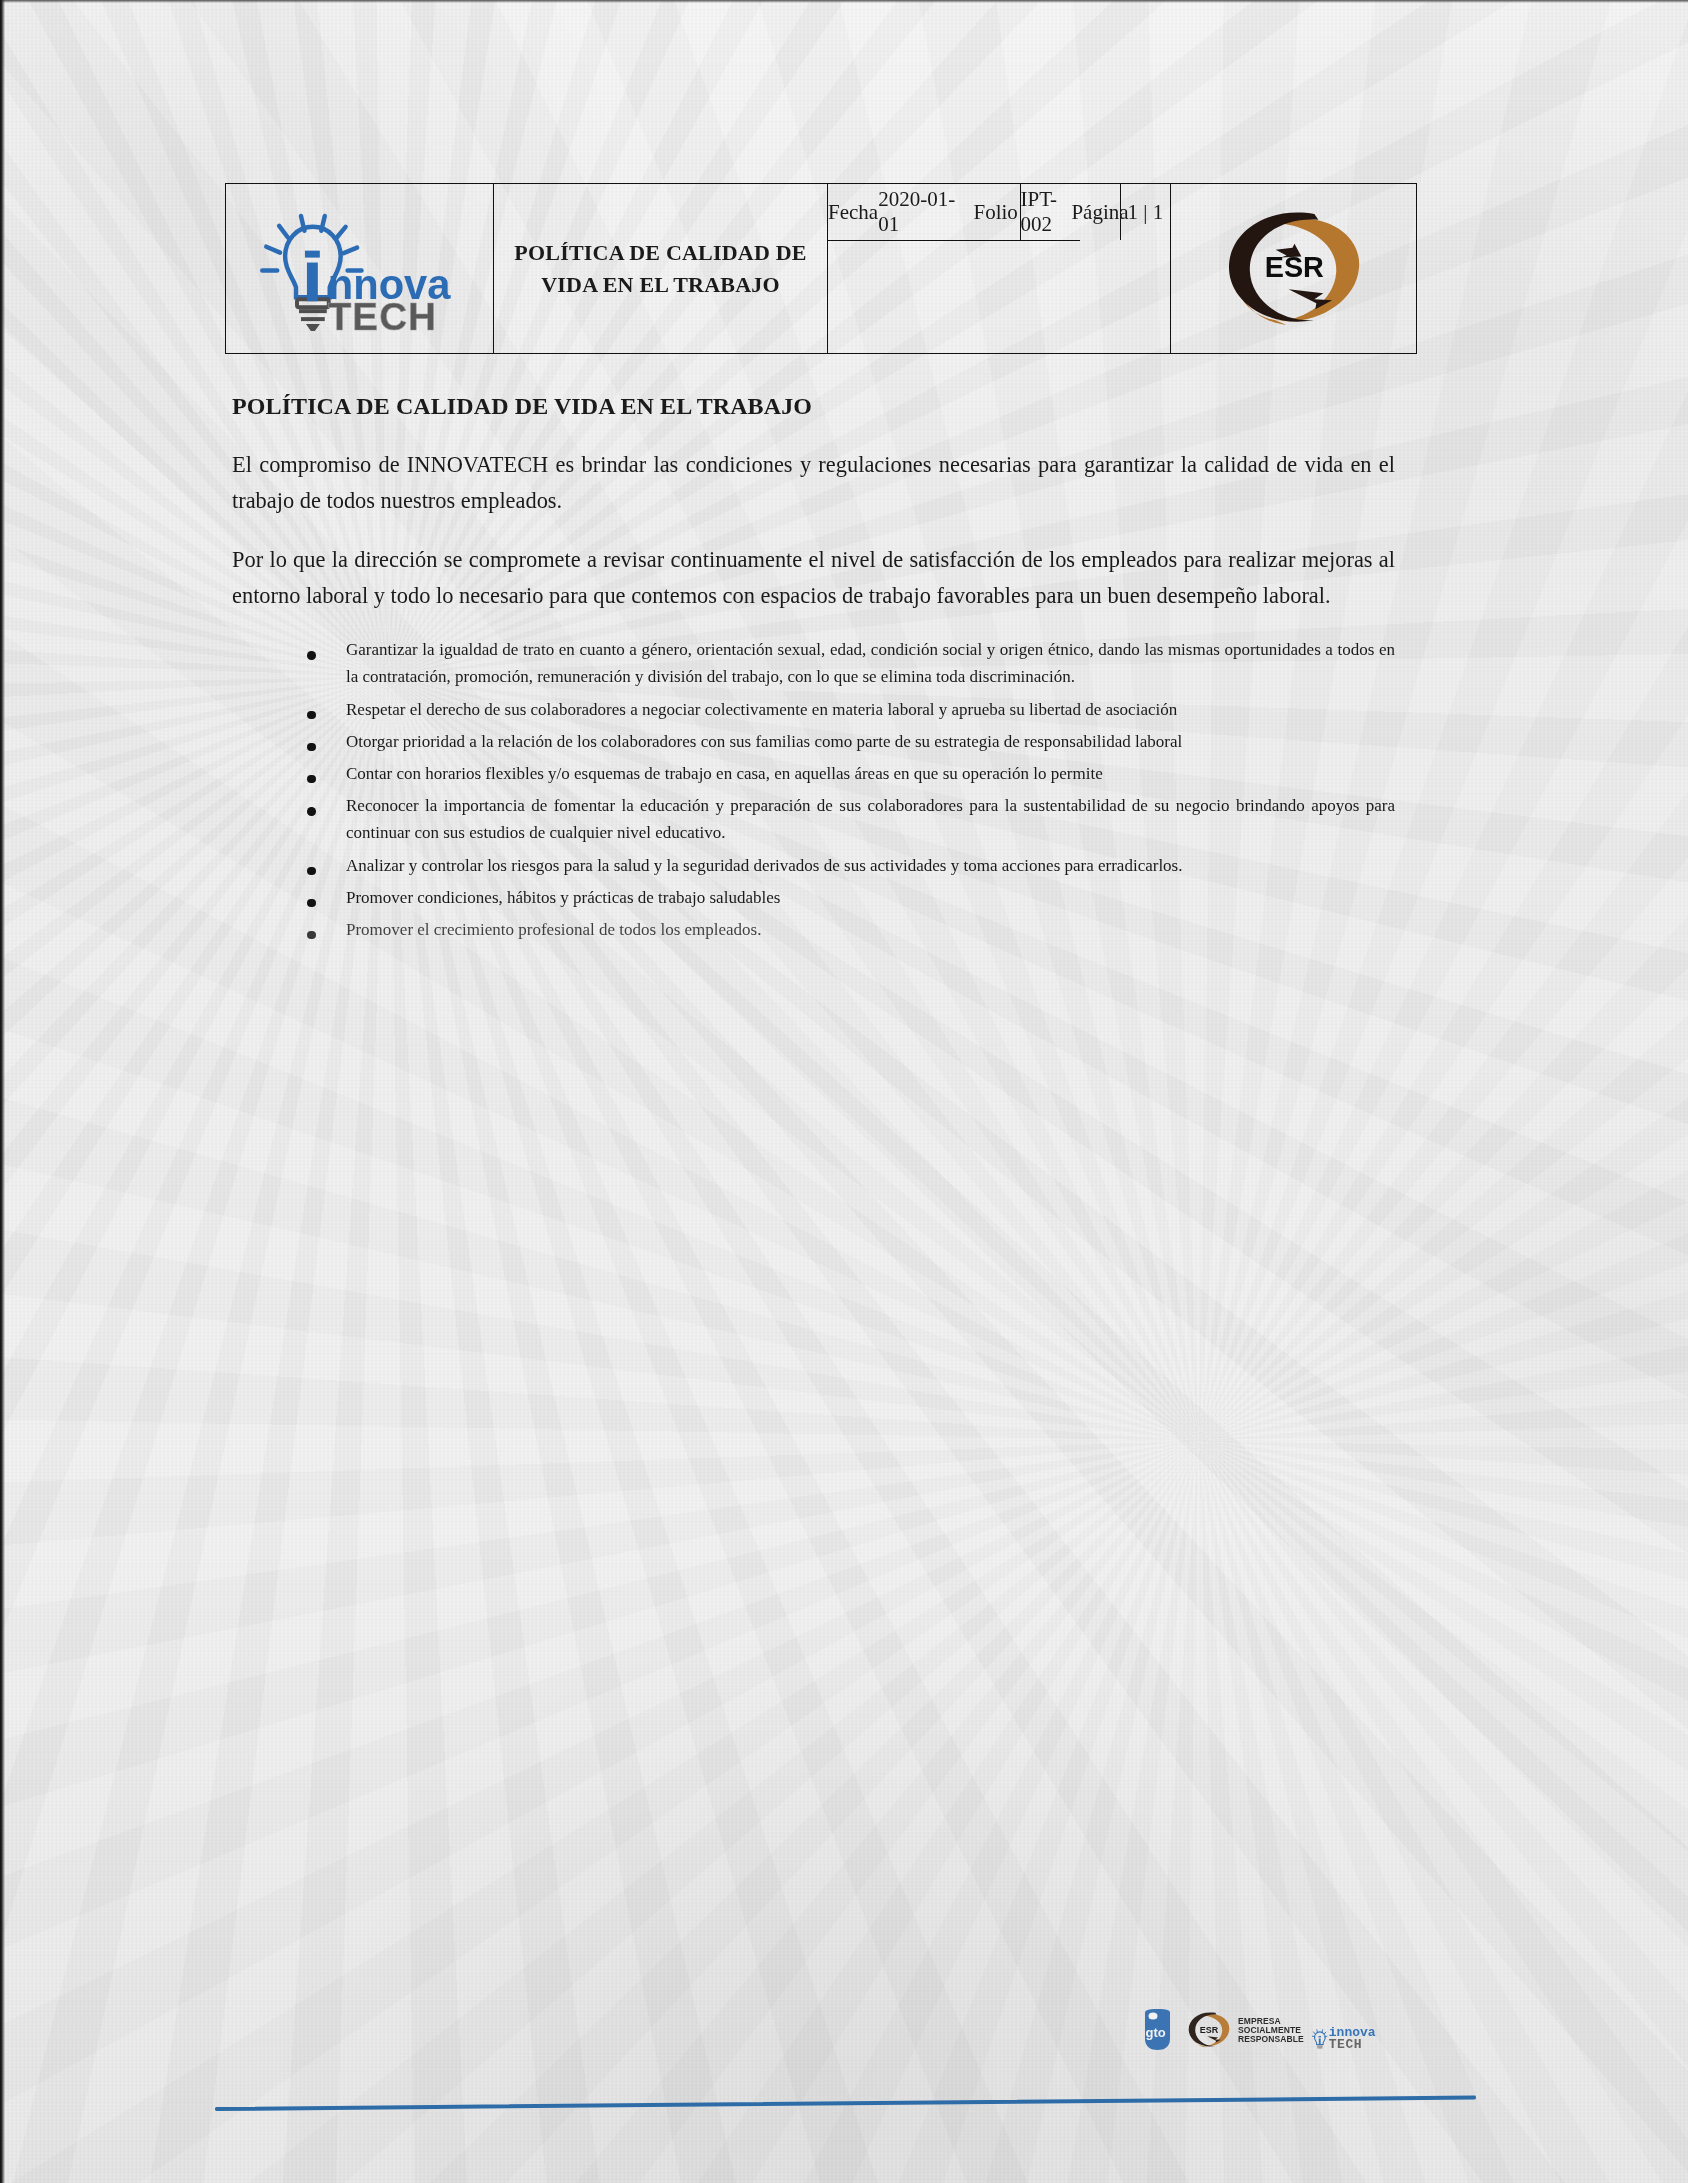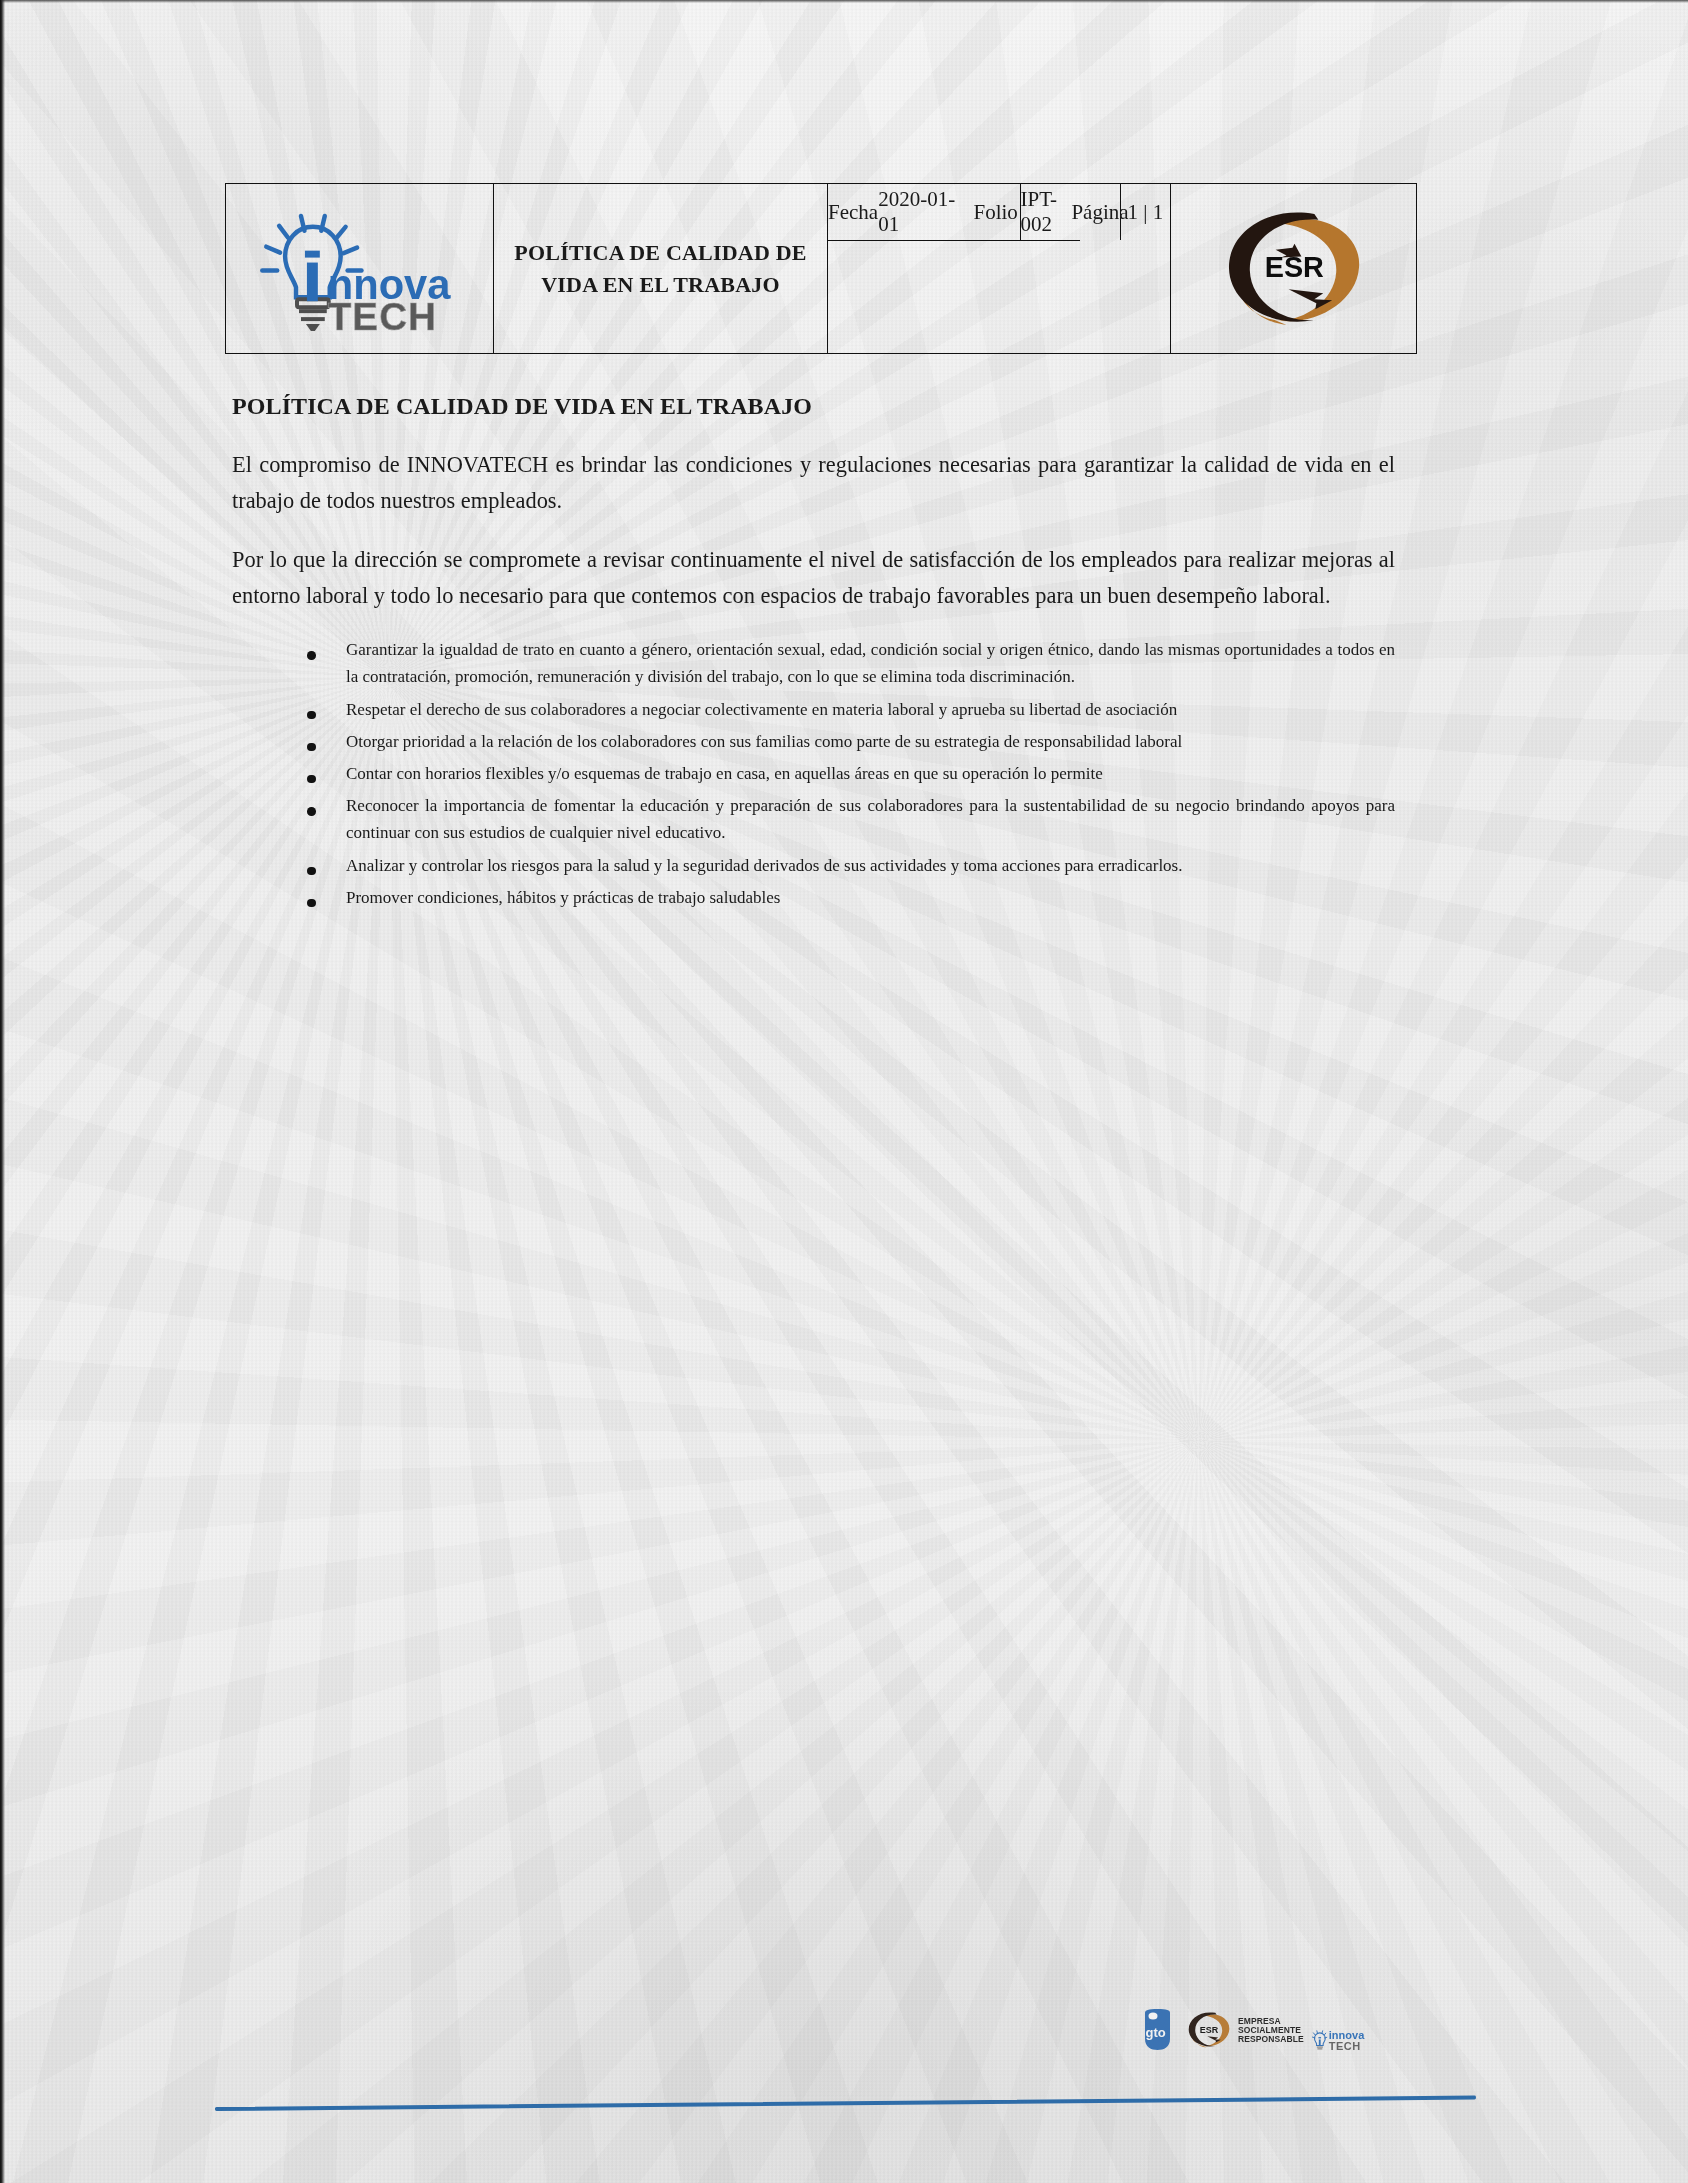--- a/index.html
+++ b/index.html
@@ -203,23 +203,23 @@
   .f-esr-wrap { display: flex; align-items: center; gap: 5px; }
   .f-esr-text {
     font-family: "Liberation Sans", "DejaVu Sans", sans-serif;
     font-weight: bold;
     font-size: 8.5px;
     line-height: 1.06;
     color: #1d1d1d;
     letter-spacing: 0.1px;
   }
   .f-innova-text {
-    font-family: Liberation Sans, sans-serif;
+    font-family: Liberation Mono, monospace;
     font-weight: bold;
-    font-size: 11px;
+    font-size: 13px;
     line-height: .92;
   }
   .f-innova-blue { color: #2B6CB5; }
   .f-innova-gray { color: #5d5d5d; letter-spacing: 0.5px; }
 
   .footer-rule {
     position: absolute;
     left: 215px;
     top: 2107px;
     width: 1261px;
@@ -323,20 +323,21 @@
     <p class="para">Por lo que la dirección se compromete a revisar continuamente el nivel de satisfacción de los empleados para realizar mejoras al entorno laboral y todo lo necesario para que contemos con espacios de trabajo favorables para un buen desempeño laboral.</p>
 
     <ul class="bullets">
       <li>Garantizar la igualdad de trato en cuanto a género, orientación sexual, edad, condición social y origen étnico, dando las mismas oportunidades a todos en la contratación, promoción, remuneración y división del trabajo, con lo que se elimina toda discriminación.</li>
       <li>Respetar el derecho de sus colaboradores a negociar colectivamente en materia laboral y aprueba su libertad de asociación</li>
       <li>Otorgar prioridad a la relación de los colaboradores con sus familias como parte de su estrategia de responsabilidad laboral</li>
       <li>Contar con horarios flexibles y/o esquemas de trabajo en casa, en aquellas áreas en que su operación lo permite</li>
       <li>Reconocer la importancia de fomentar la educación y preparación de sus colaboradores para la sustentabilidad de su negocio brindando apoyos para continuar con sus estudios de cualquier nivel educativo.</li>
       <li>Analizar y controlar los riesgos para la salud y la seguridad derivados de sus actividades y toma acciones para erradicarlos.</li>
       <li>Promover condiciones, hábitos y prácticas de trabajo saludables</li>
+      <li class="faded">Promover el crecimiento profesional de todos los empleados.</li>
     </ul>
   </div>
 
   <div class="footer-logos">
 
     <svg width="39" height="43" viewBox="0 0 78 86">
       <path d="M14 10 C 14 4 20 2 39 2 C 58 2 64 4 64 10 L 64 62
                C 64 78 52 84 39 84 C 26 84 14 78 14 62 Z" fill="#2F6BB0"></path>
       <ellipse cx="30" cy="16" rx="9" ry="7" fill="#f4f4f4"></ellipse>
       <text x="15" y="58" font-family="Liberation Sans, DejaVu Sans, sans-serif" font-size="26" font-weight="bold" fill="#f2f2f2">gto</text>

